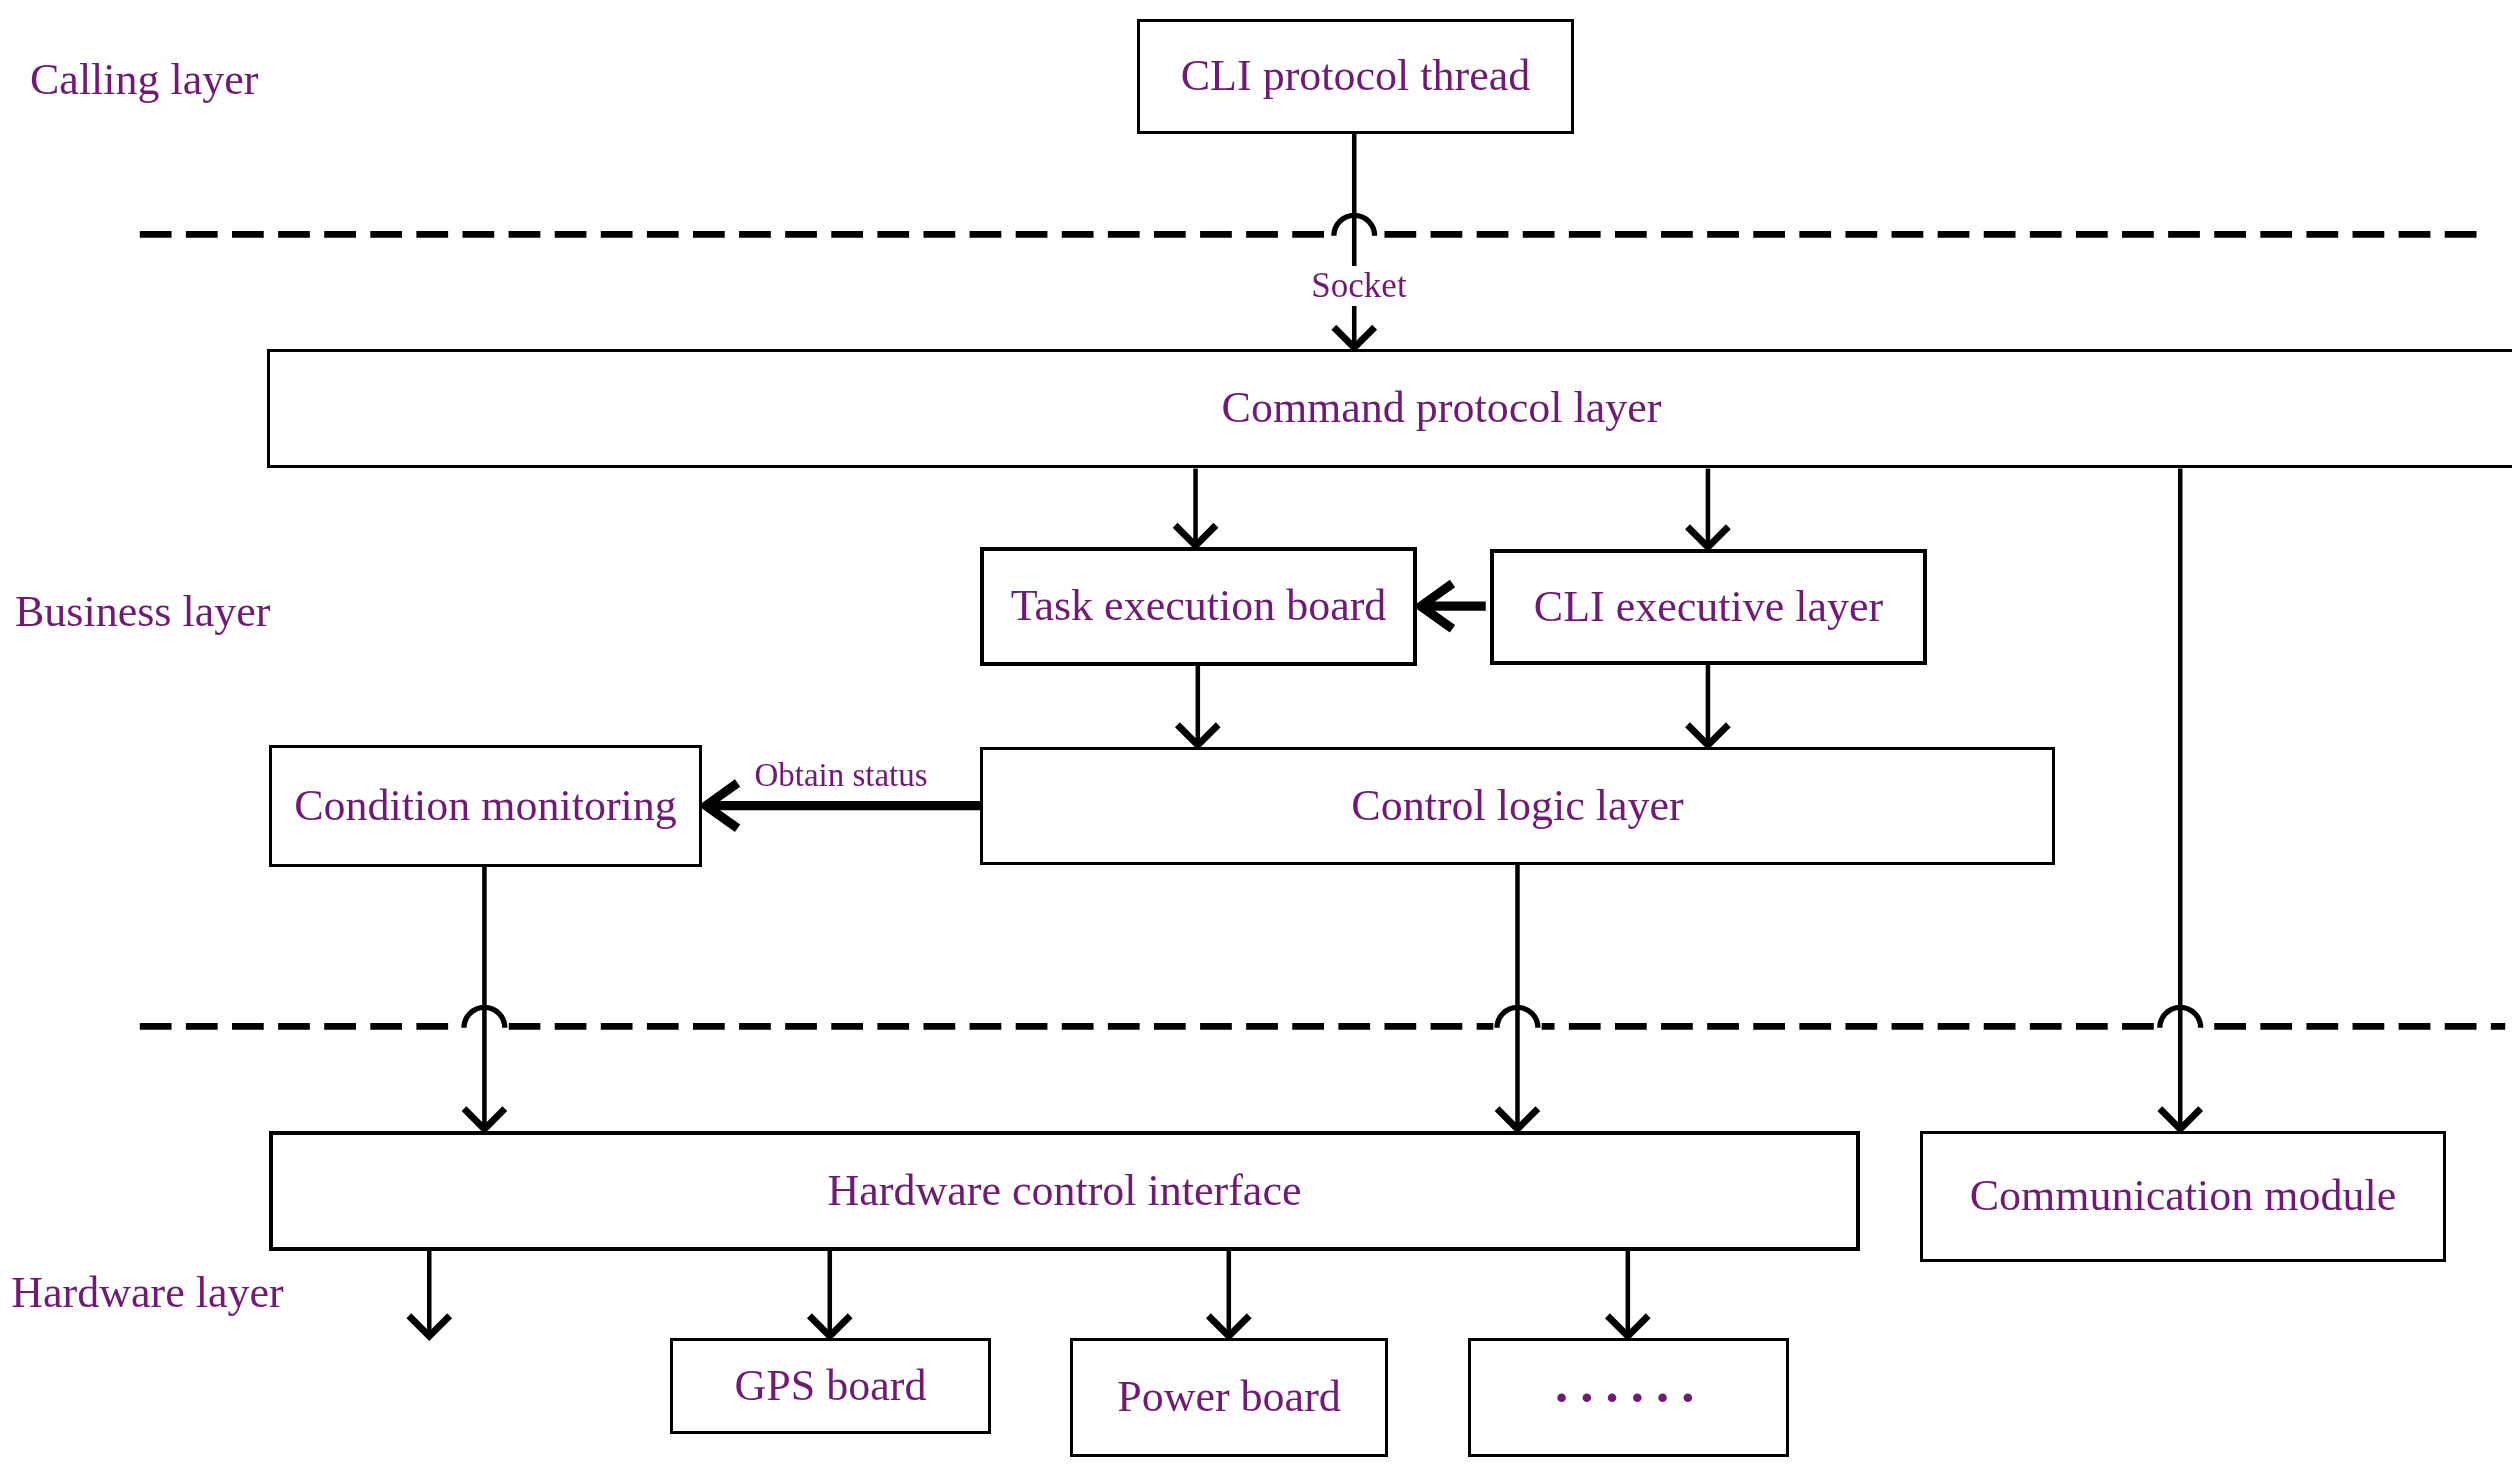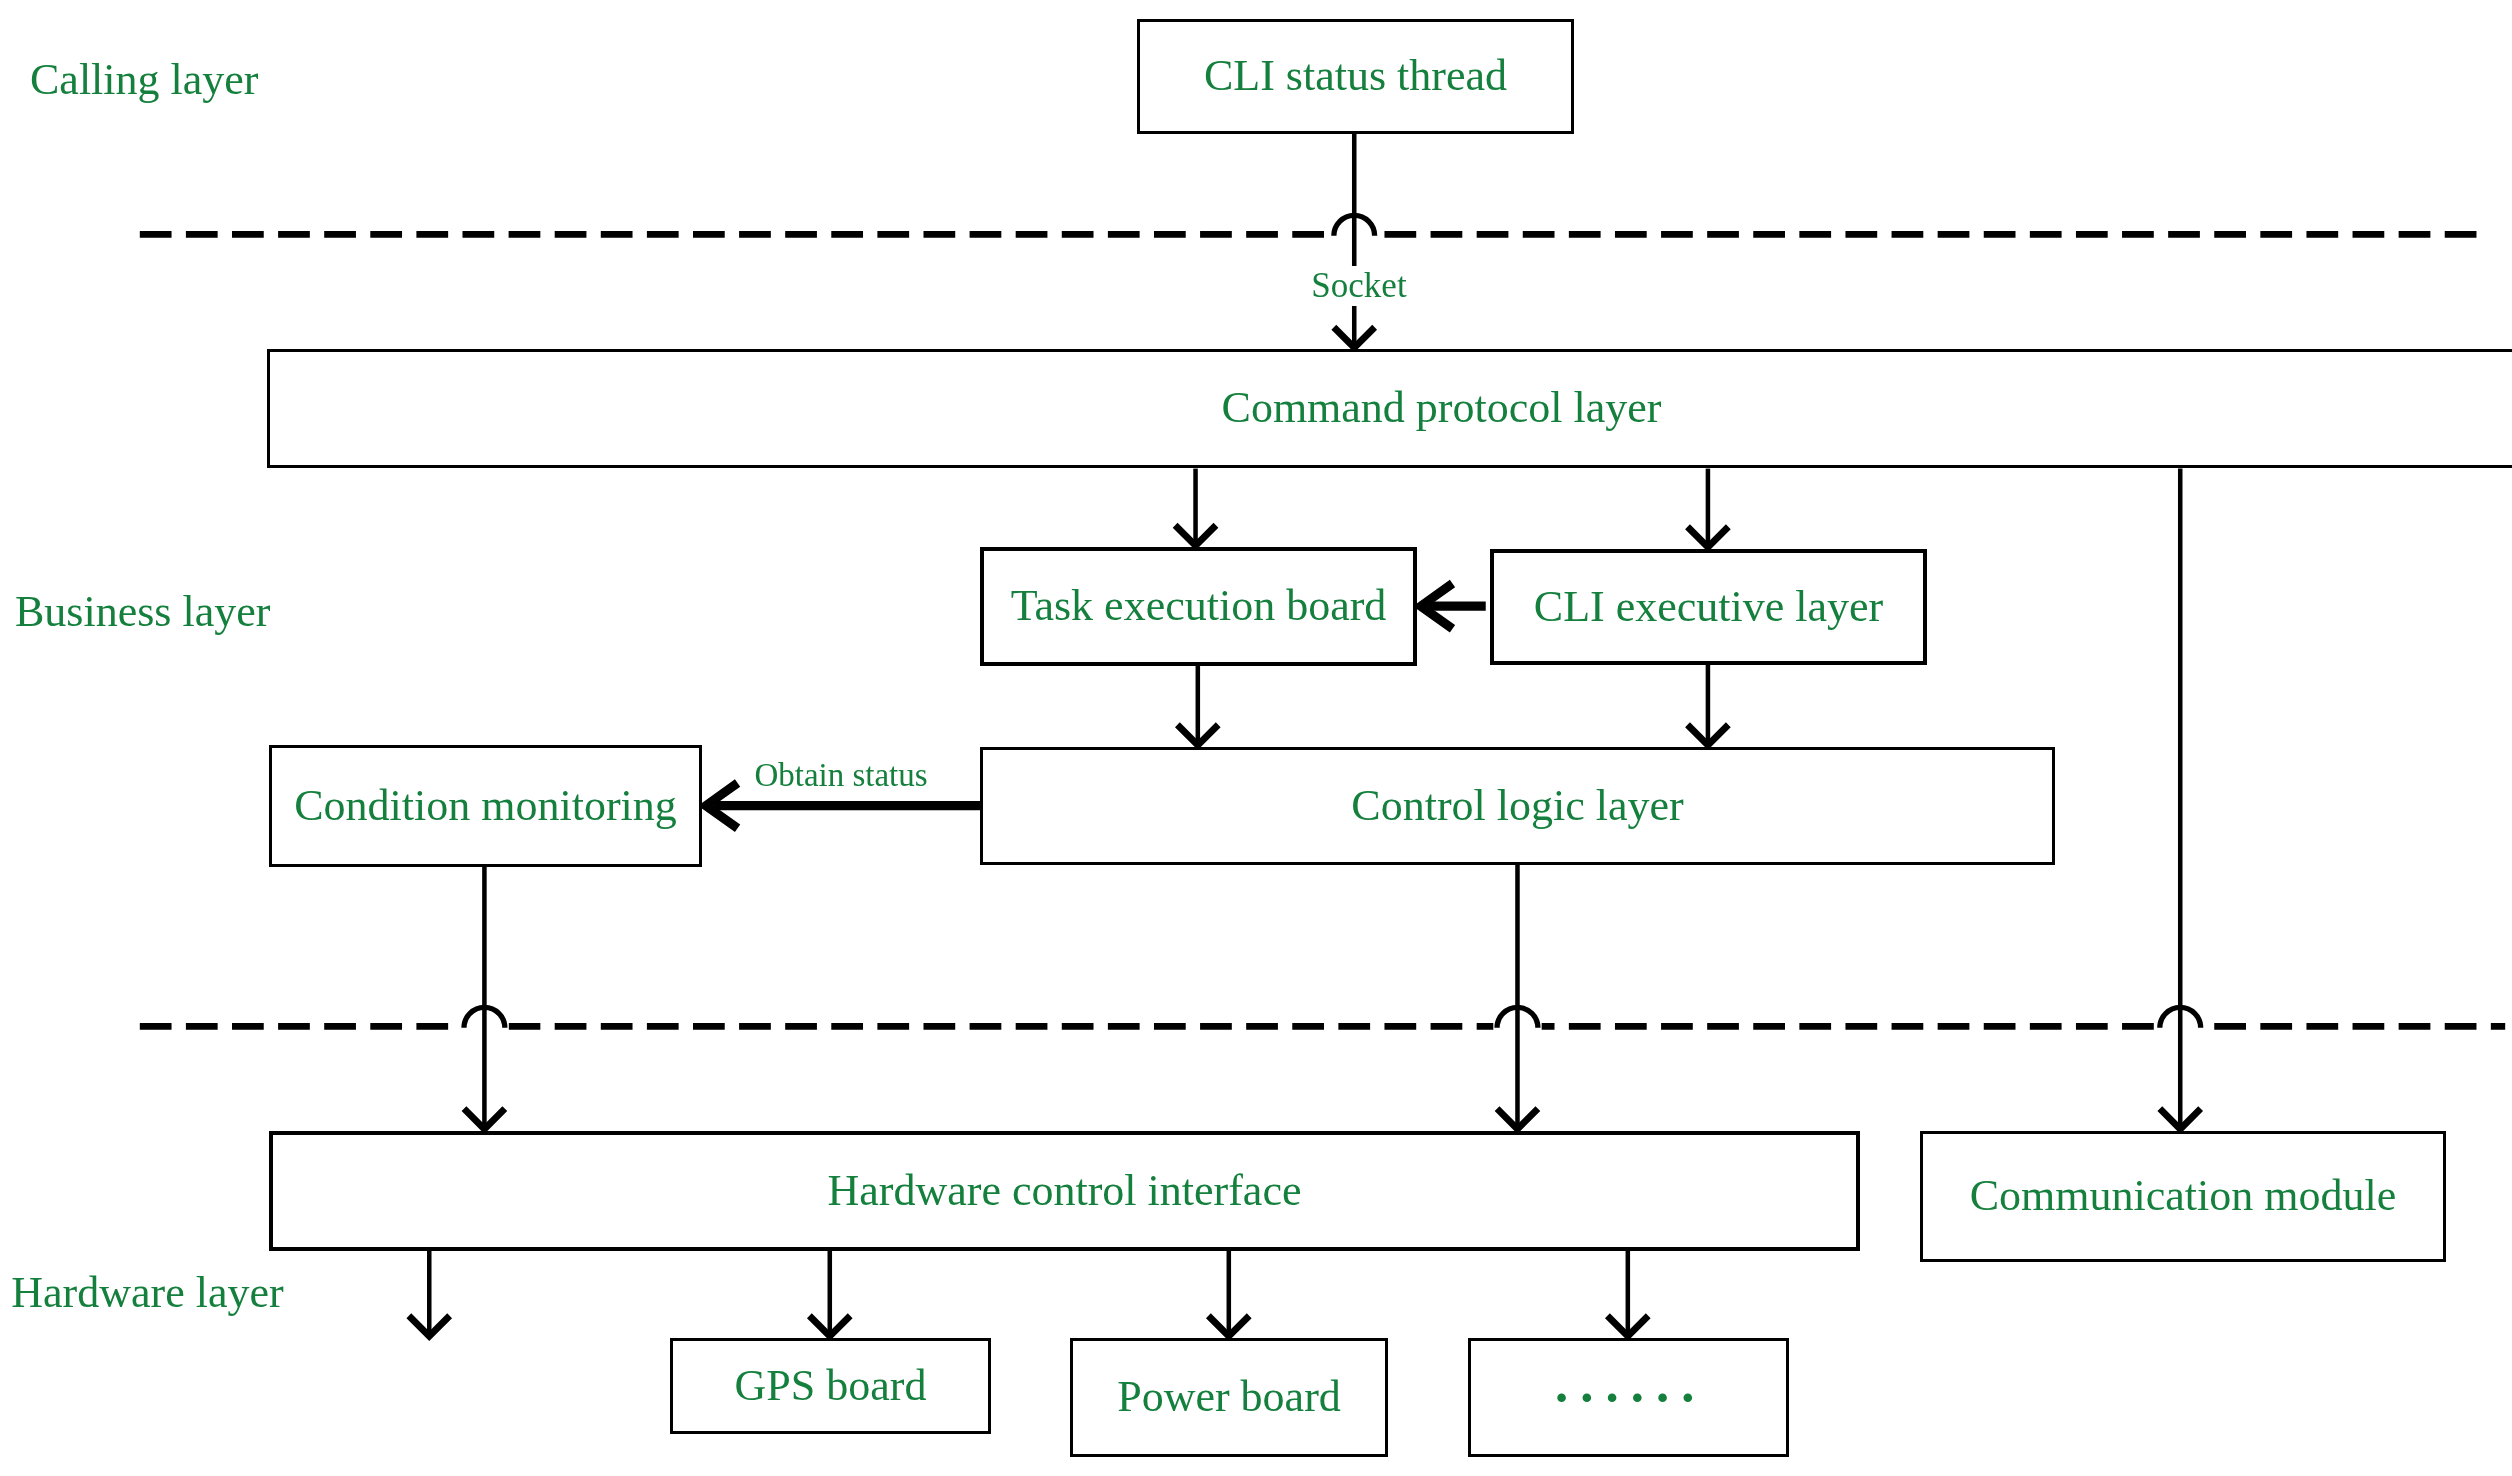--- a/index.html
+++ b/index.html
@@ -1,18 +1,18 @@
 <!DOCTYPE html>
 <html style="font-size:12px"><head>
 <meta charset="utf-8">
 <style>
   html, body { margin:0; padding:0; background:#ffffff; }
   #canvas {
     position:relative; width:2512px; height:1476px; background:#ffffff;
-    font-family:"Liberation Serif", serif; color:#15803d;
+    font-family:"Liberation Serif", serif; color:#701a75;
   }
   #connectors { position:absolute; left:0; top:0; z-index:1; }
   .box {
     position:absolute; box-sizing:border-box; border:3.8px solid #000; background:#fff;
     display:flex; align-items:center; justify-content:center; text-align:center;
     font-size:44px; line-height:1.1; z-index:2; white-space:nowrap;
   }
   .box.thick { border-width:4.5px; }
   .layer-label { position:absolute; font-size:44px; z-index:2; white-space:nowrap; }
   .edge-label {
@@ -87,21 +87,21 @@
     <g stroke="#000" fill="none" stroke-width="12">
       <polyline points="1922,772 1880,802 1922,832"></polyline>
       <polyline points="976,1036 934,1066 976,1096"></polyline>
     </g>
   </svg>
 
   <div class="layer-label" style="left:30px; top:54px;">Calling layer</div>
   <div class="layer-label" style="left:15px; top:586px;">Business layer</div>
   <div class="layer-label" style="left:11.3px; top:1267px;">Hardware layer</div>
 
-  <div class="box" style="left:1137px; top:19px; width:437px; height:115px;">CLI status thread</div>
+  <div class="box" style="left:1137px; top:19px; width:437px; height:115px;">CLI protocol thread</div>
 
   <div class="box" style="left:267px; top:349px; width:2349px; height:119px;">Command protocol layer</div>
 
   <div class="box thick" style="left:980px; top:547px; width:437px; height:119px;">Task execution board</div>
 
   <div class="box thick" style="left:1490px; top:549px; width:437px; height:116px;">CLI executive layer</div>
 
   <div class="box" style="left:269px; top:745px; width:433px; height:122px;">Condition monitoring</div>
 
   <div class="box" style="left:980px; top:747px; width:1075px; height:118px;">Control logic layer</div>

